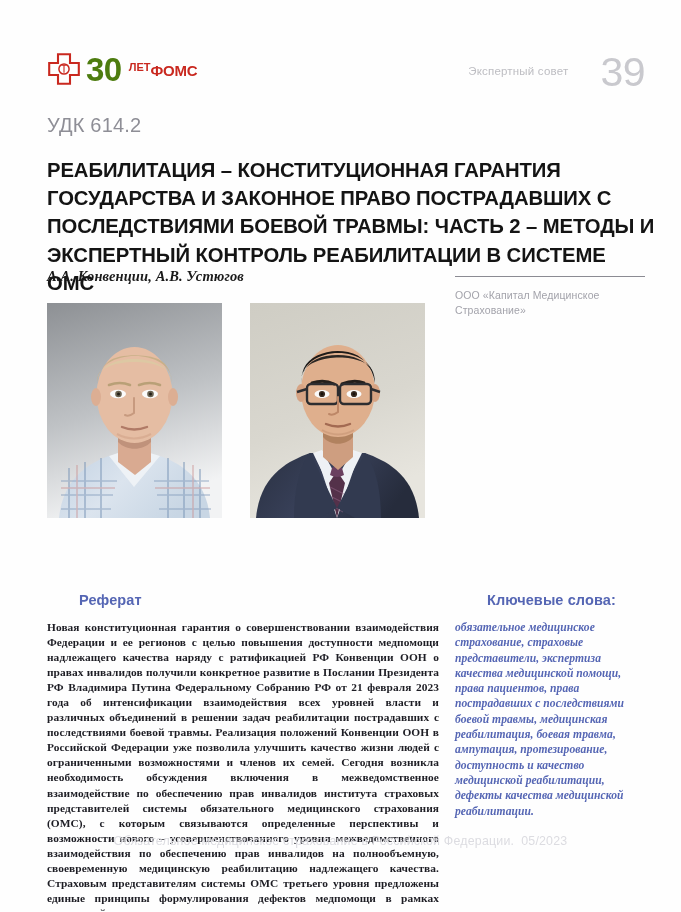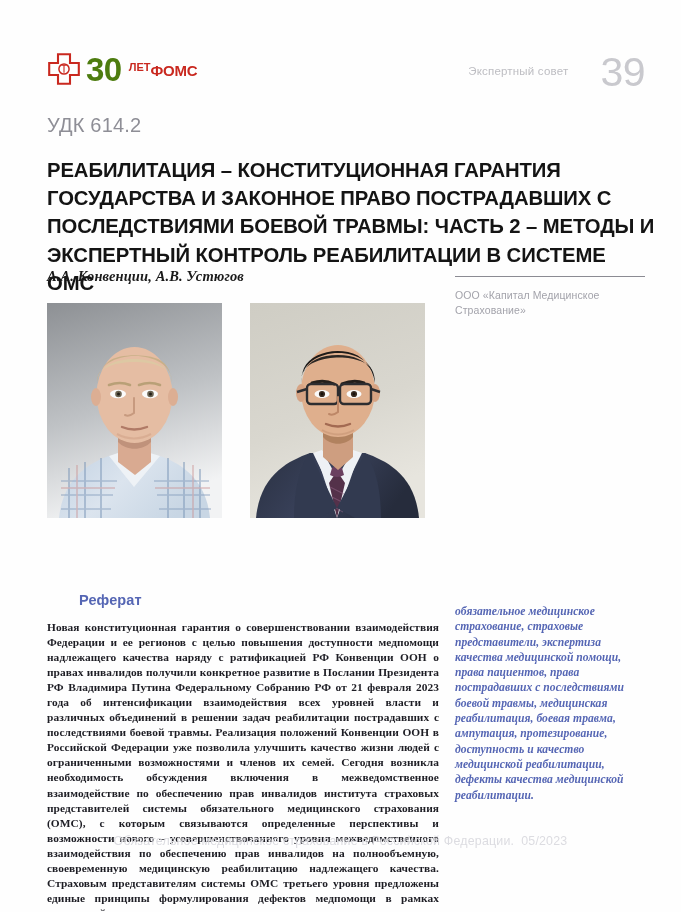--- a/index.html
+++ b/index.html
@@ -371,20 +371,21 @@
       <path d="M72 127 q16 9 32 0" stroke="#c99878" stroke-width="2" fill="none" opacity="0.7"></path>
     </svg>
   </div>
 
   <div class="abstract-block">
     <div class="heading-blue">Реферат</div>
     <div class="abstract-body">Новая конституционная гарантия о совершенствовании взаимодействия Федерации и ее регионов с целью повышения доступности медпомощи надлежащего качества наряду с ратификацией РФ Конвенции ООН о правах инвалидов получили конкретное развитие в Послании Президента РФ Владимира Путина Федеральному Собранию РФ от 21 февраля 2023 года об интенсификации взаимодействия всех уровней власти и различных объединений в решении задач реабилитации пострадавших с последствиями боевой травмы. Реализация положений Конвенции ООН в Российской Федерации уже позволила улучшить качество жизни людей с ограниченными возможностями и членов их семей. Сегодня возникла необходимость обсуждения включения в межведомственное взаимодействие по обеспечению прав инвалидов института страховых представителей системы обязательного медицинского страхования (ОМС), с которым связываются определенные перспективы и возможности нового – усовершенствованного уровня межведомственного взаимодействия по обеспечению прав инвалидов на полнообъемную, своевременную медицинскую реабилитацию надлежащего качества. Страховым представителям системы ОМС третьего уровня предложены единые принципы формулирования дефектов медпомощи в рамках экспертной деятельности с целью охраны, защиты и восстановления прав пострадавших на надлежащее качество, полнообъемность и своевременность медицинской реабилитации.</div>
   </div>
 
   <div class="keywords-block">
+    <div class="heading-blue">Ключевые слова:</div>
     <div class="keywords-body">обязательное медицинское страхование, страховые представители, экспертиза качества медицинской помощи, права пациентов, права пострадавших с последствиями боевой травмы, медицинская реабилитация, боевая травма, ампутация, протезирование, доступность и качество медицинской реабилитации, дефекты качества медицинской реабилитации.</div>
   </div>
 
   <div class="footer">
     <span>Обязательное медицинское страхование в Российской Федерации.</span><span class="issue">05/2023</span>
   </div>
 
 </div>
 
 </body></html>

